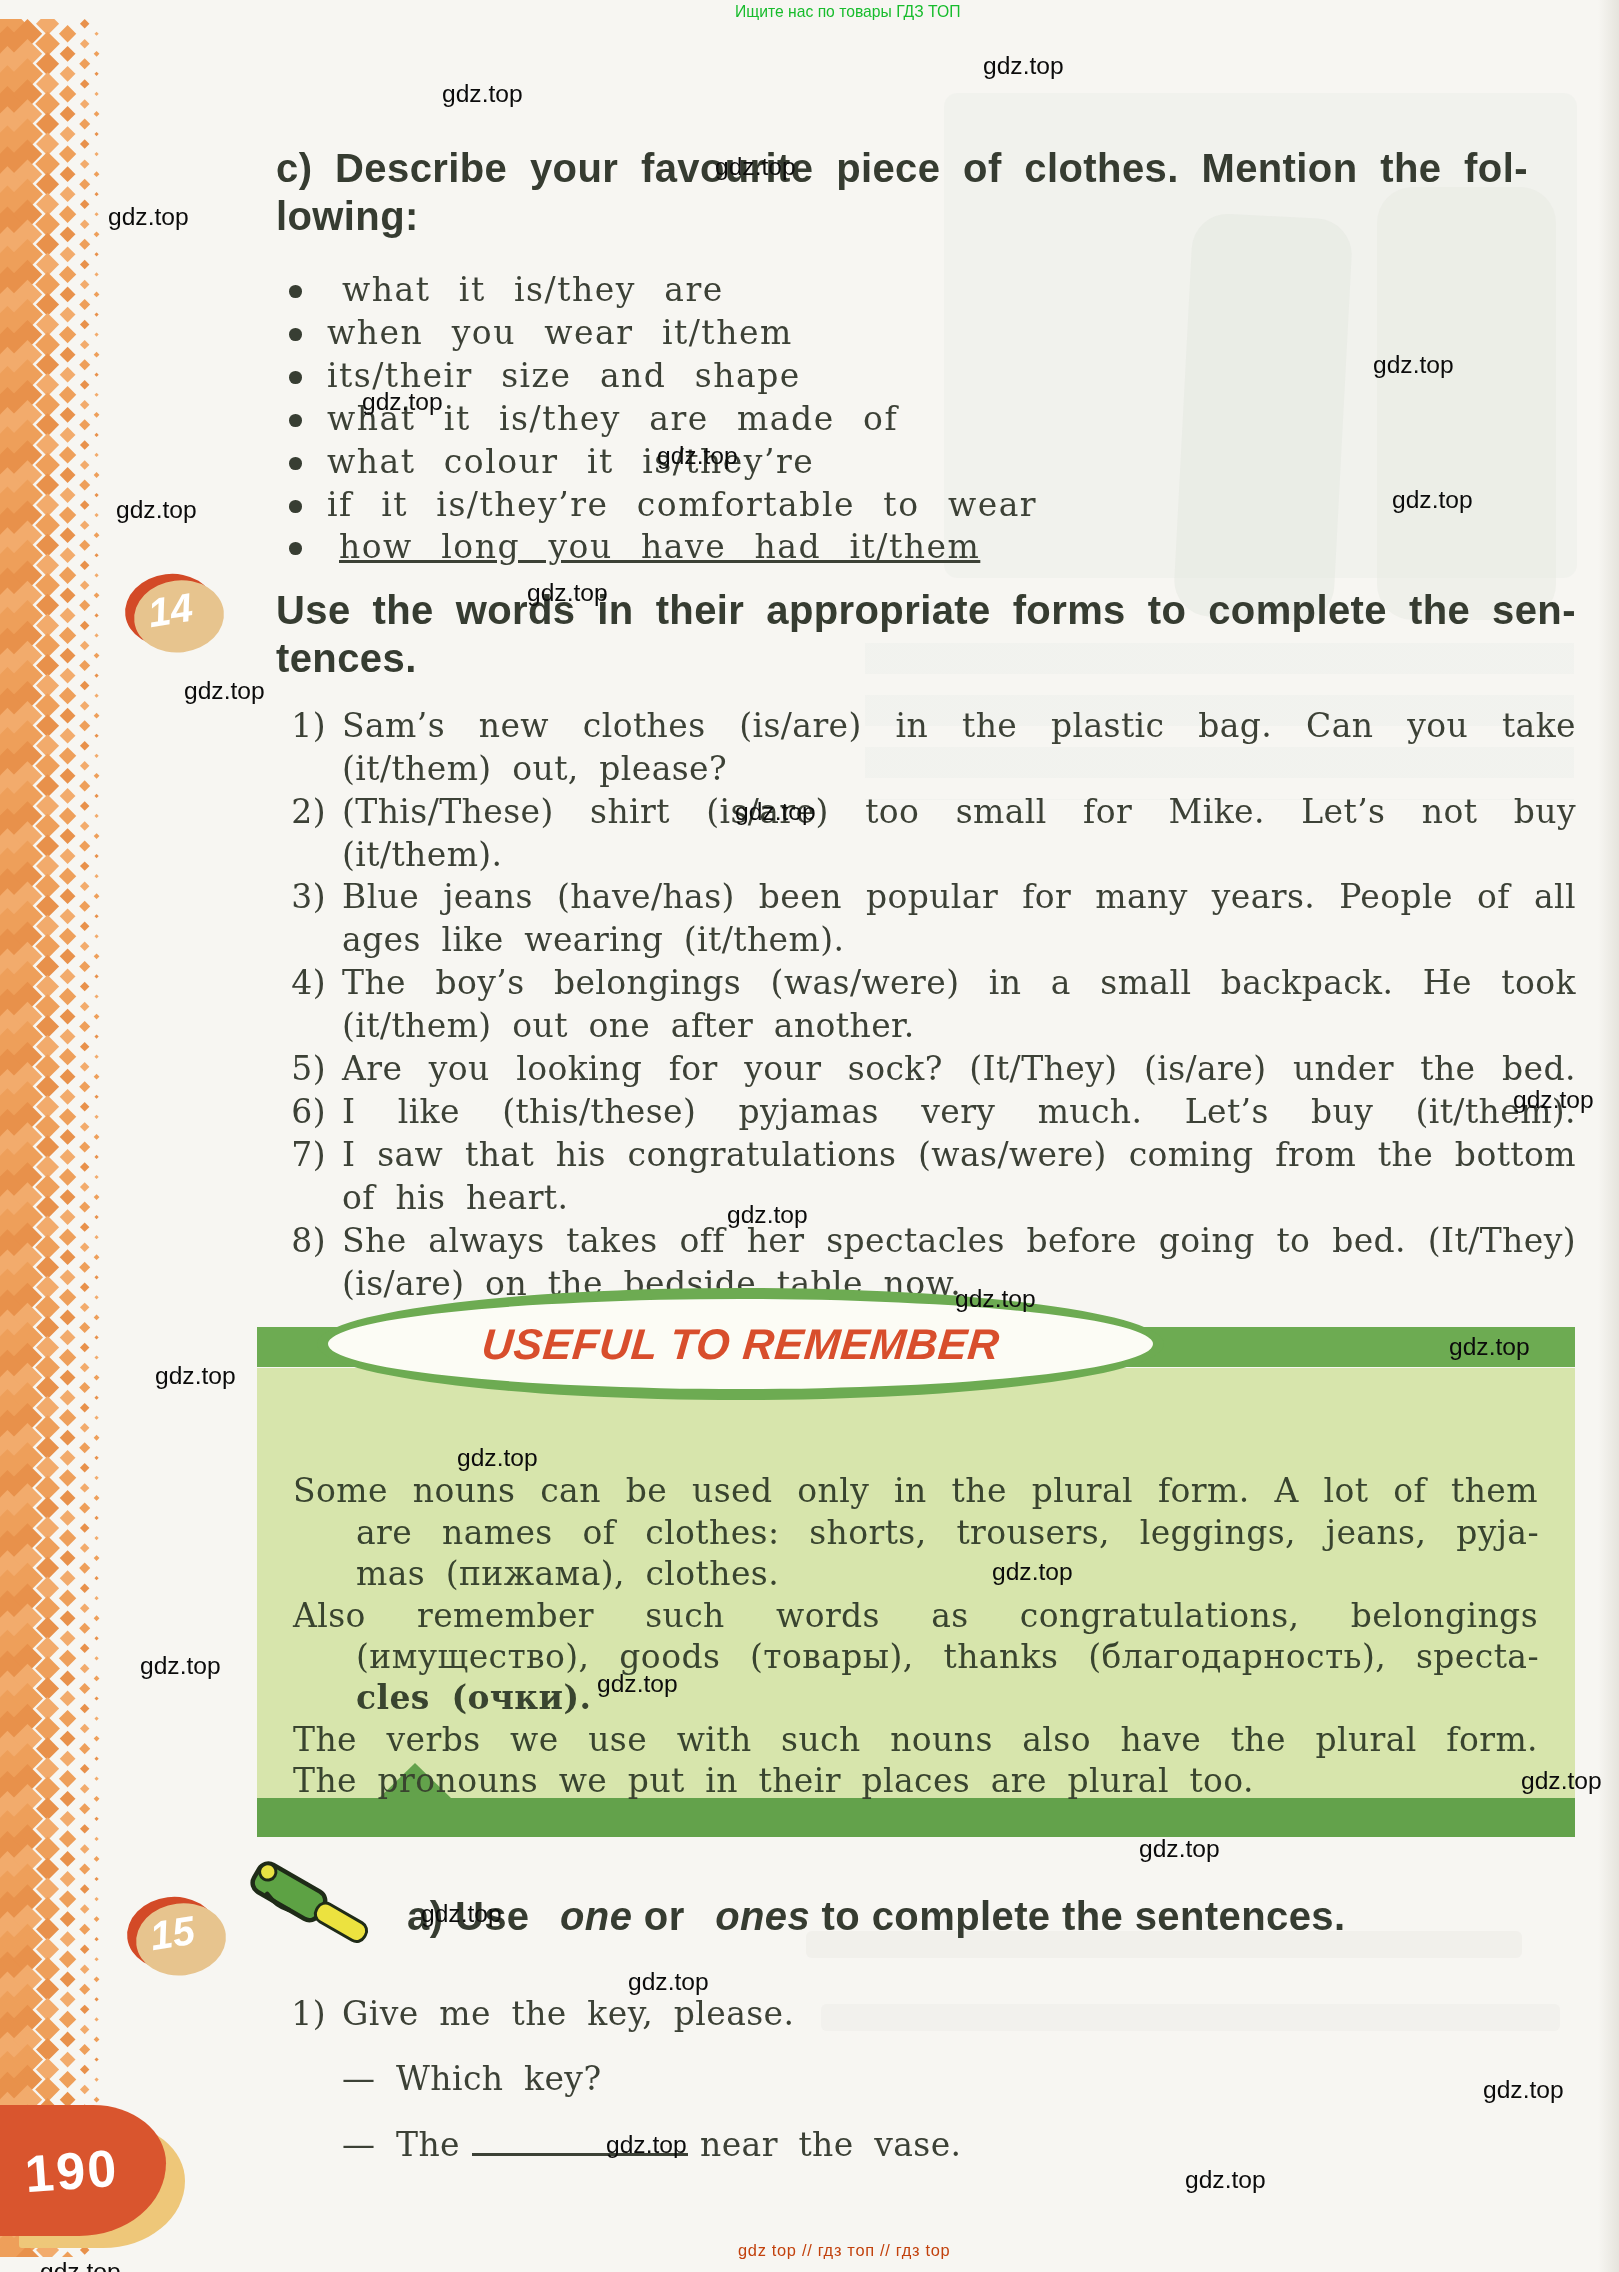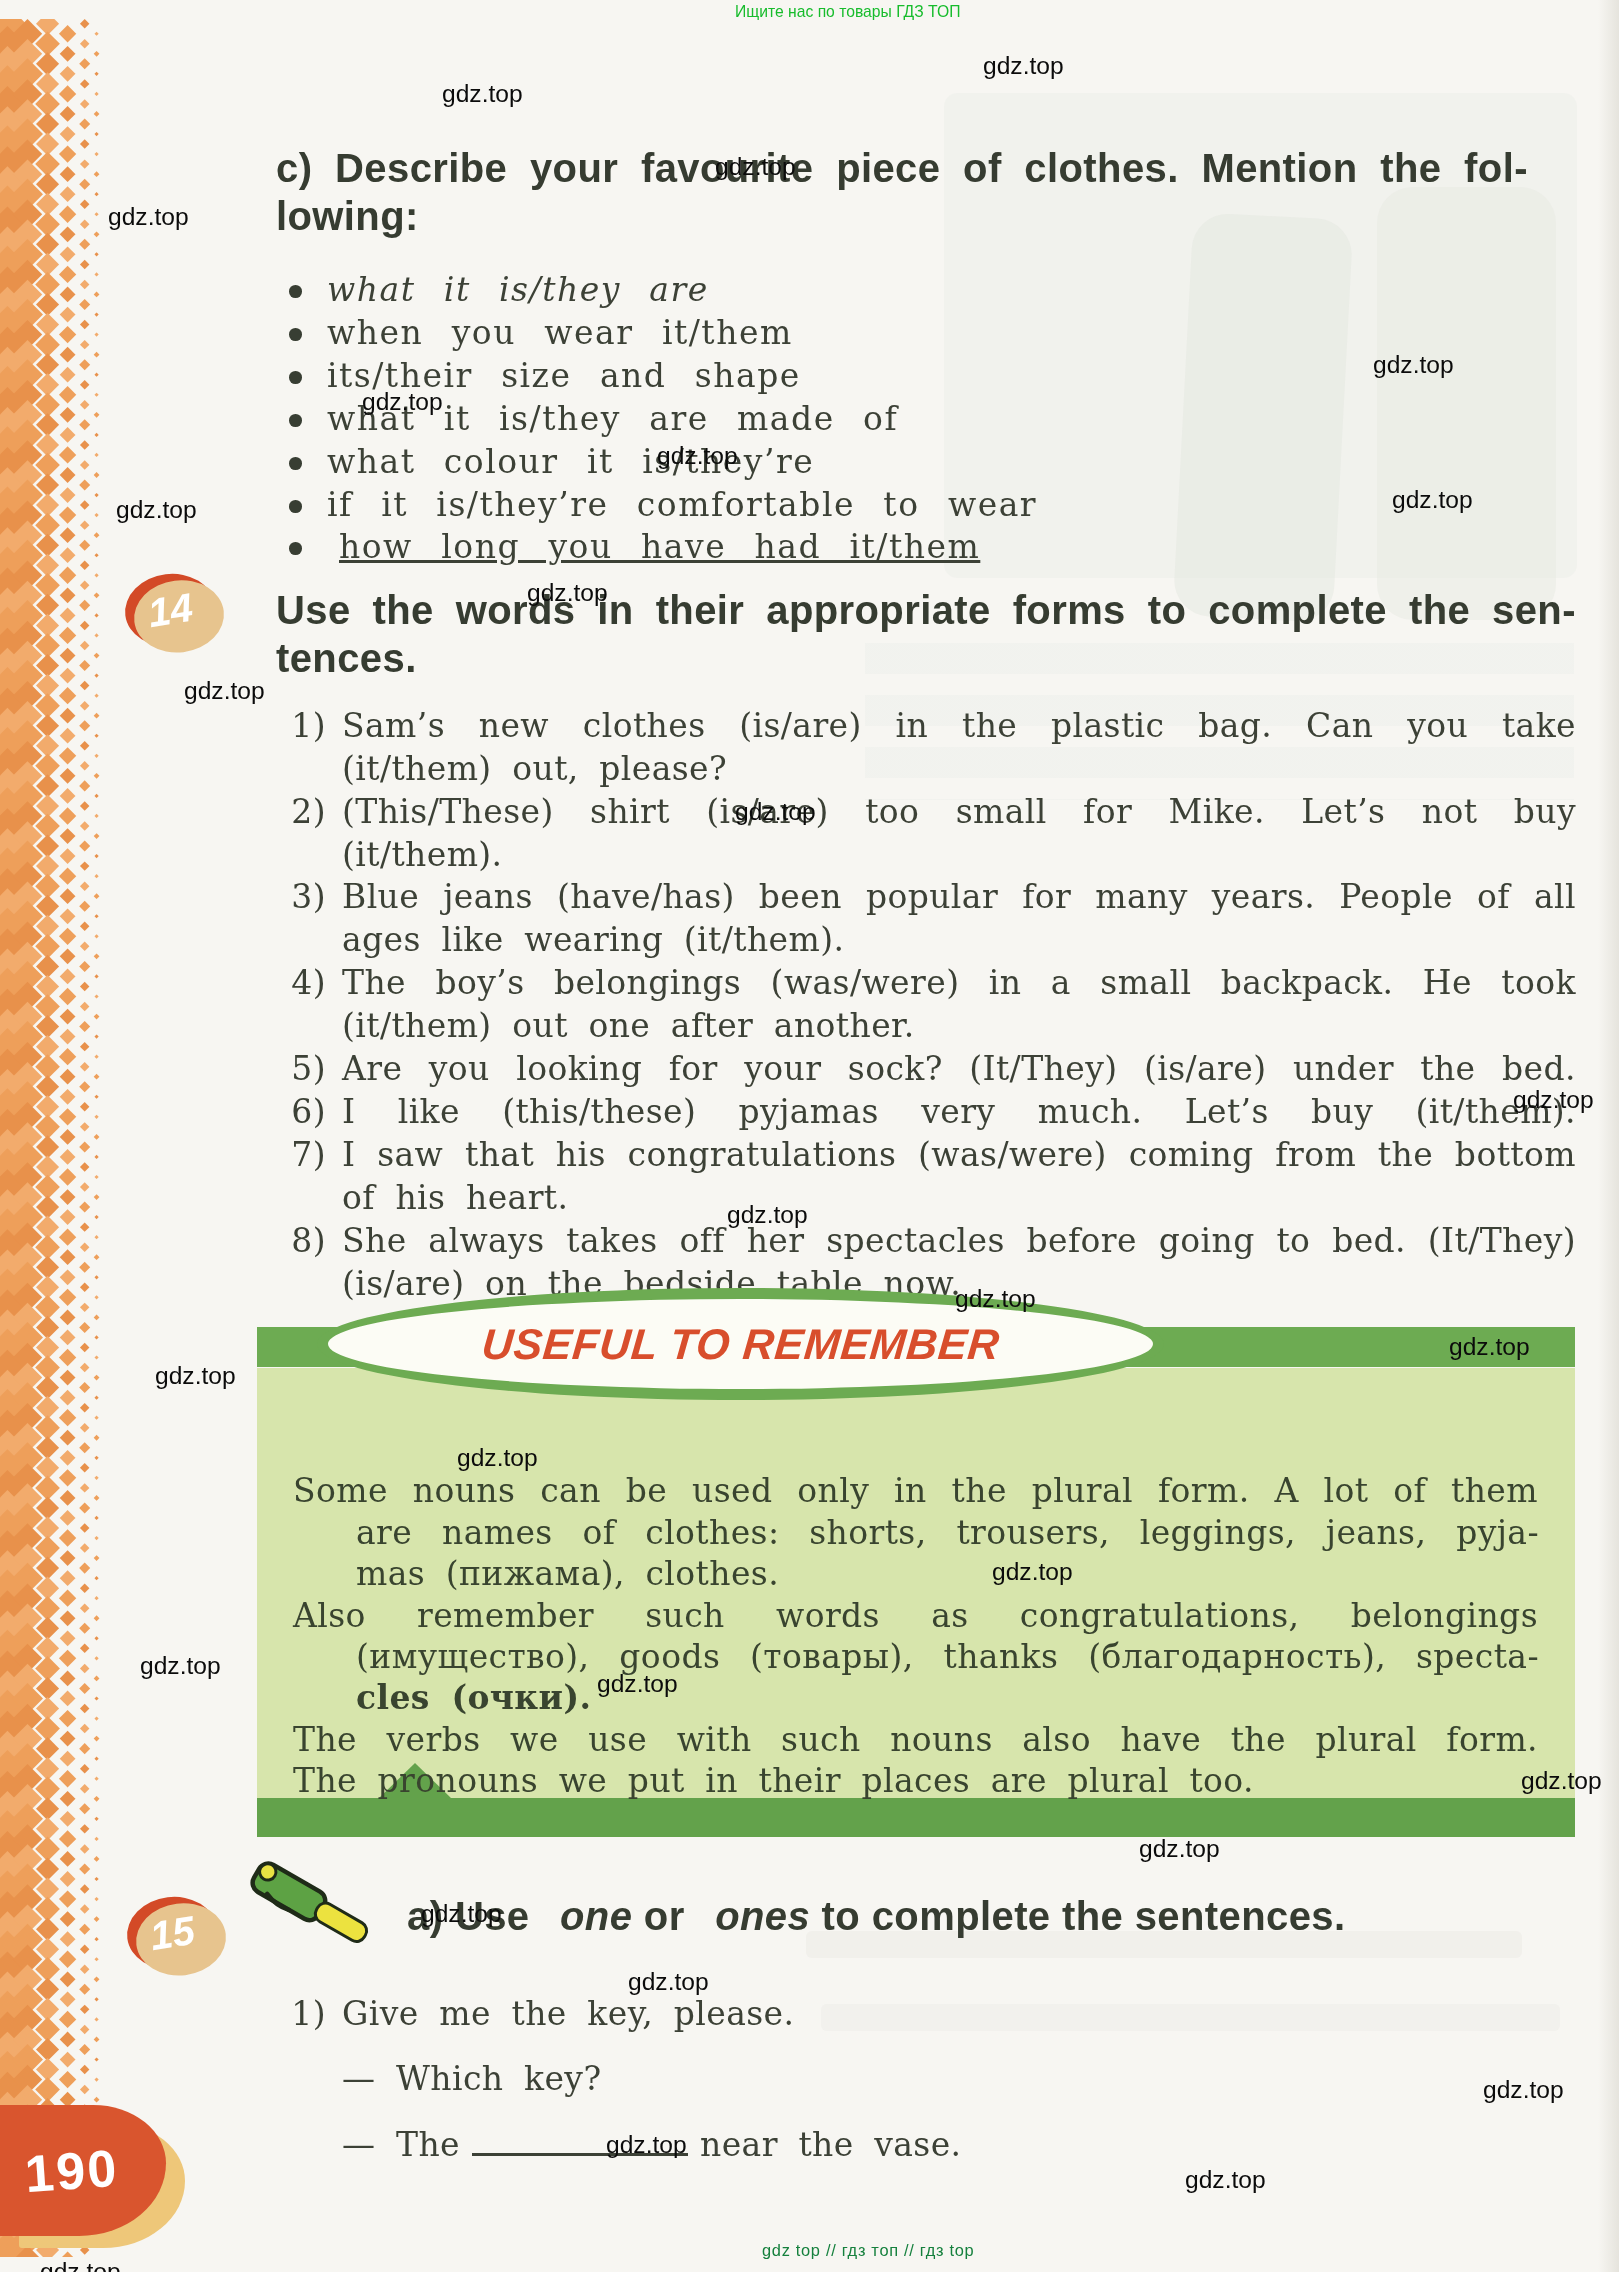--- a/index.html
+++ b/index.html
@@ -16,21 +16,21 @@
   .bleed-d{left:865px;top:643px;width:709px;height:157px;opacity:.6;
            background:repeating-linear-gradient(#eef0ec 0 31px,rgba(0,0,0,0) 31px 52px);}
   .bleed-e{left:657px;top:1582px;width:873px;height:142px;
            background:repeating-linear-gradient(rgba(70,110,60,.06) 0 22.4px,rgba(0,0,0,0) 22.4px 43px);}
   .bleed-f{left:806px;top:1931px;width:716px;height:27px;background:#ecebe6;opacity:.55;border-radius:6px;}
   .bleed-g{left:821px;top:2004px;width:739px;height:27px;background:#edece7;opacity:.5;border-radius:6px;}
   .edge-r{right:0;top:0;width:22.4px;height:100%;background:linear-gradient(90deg,rgba(0,0,0,0),#e0ded6);opacity:.8;}
 
   .top-notice{left:735px;top:3px;font-size:15.7px;color:#17bc2c;white-space:nowrap;}
   .wm{position:absolute;font-size:24.6px;color:#0b0b0b;white-space:nowrap;}
-  .bottom-line{left:762px;top:2241px;font-size:16.4px;color:#15803d;letter-spacing:0.7px;white-space:nowrap;}
+  .bottom-line{left:738px;top:2241px;font-size:16.4px;color:#c2410c;letter-spacing:0.7px;white-space:nowrap;}
 
   
   .h{position:absolute;font-family:"Liberation Sans",sans-serif;font-weight:700;
      font-size:40px;color:#363c31;letter-spacing:0.4px;white-space:nowrap;}
   .jflex{display:flex;justify-content:space-between;white-space:nowrap;}
 
   
   .ser{position:absolute;font-family:"DejaVu Serif",serif;font-size:33px;color:#3c4136;
        letter-spacing:0.4px;word-spacing:9.7px;white-space:nowrap;}
 
@@ -773,21 +773,21 @@
         <span>piece</span>
         <span>of</span>
         <span>clothes.</span>
         <span>Mention</span>
         <span>the</span>
         <span>fol-</span>
       </div>
     <div class="h" style="left:276px;top:194px;">lowing:</div>
     <div id="bullets">
         <div class="dot" style="left: 289px; top: 285px;"></div>
-        <div class="ser" style="left: 327px; top: 270px; letter-spacing: 1.5px; word-spacing: 16.4px; font-style: italic;">what it is/they are</div>
+        <div class="ser" style="left: 342px; top: 270px; letter-spacing: 1.5px; word-spacing: 16.4px;">what it is/they are</div>
         <div class="dot" style="left: 289px; top: 328px;"></div>
         <div class="ser" style="left: 327px; top: 313px; letter-spacing: 1.5px; word-spacing: 16.4px;">when you wear it/them</div>
         <div class="dot" style="left: 289px; top: 371px;"></div>
         <div class="ser" style="left: 327px; top: 356px; letter-spacing: 1.5px; word-spacing: 16.4px;">its/their size and shape</div>
         <div class="dot" style="left: 289px; top: 414px;"></div>
         <div class="ser" style="left: 327px; top: 399px; letter-spacing: 1.5px; word-spacing: 16.4px;">what it is/they are made of</div>
         <div class="dot" style="left: 289px; top: 457px;"></div>
         <div class="ser" style="left: 327px; top: 442px; letter-spacing: 1.5px; word-spacing: 16.4px;">what colour it is/they’re</div>
         <div class="dot" style="left: 289px; top: 500px;"></div>
         <div class="ser" style="left: 327px; top: 485px; letter-spacing: 1.5px; word-spacing: 16.4px;">if it is/they’re comfortable to wear</div>

